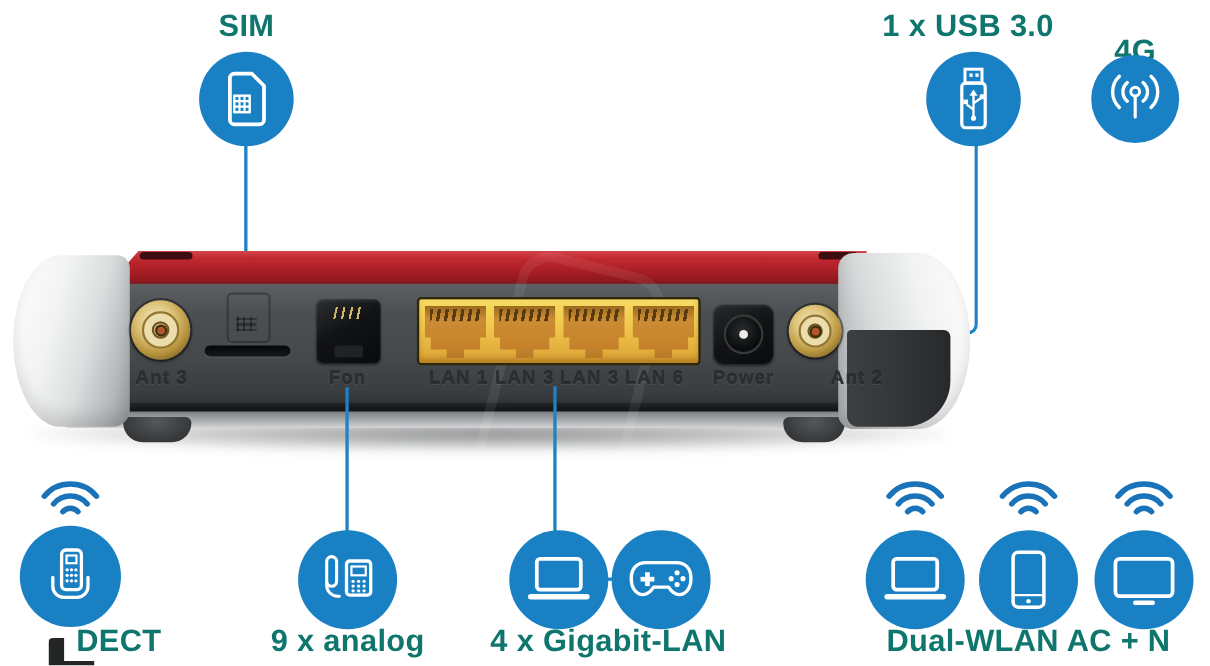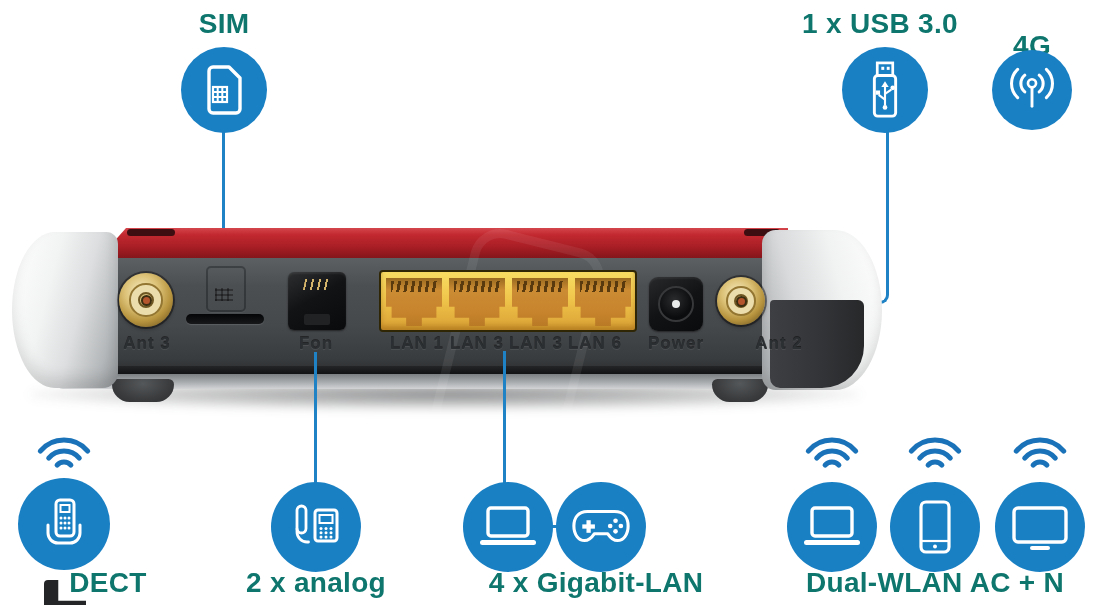--- a/index.html
+++ b/index.html
@@ -307,21 +307,21 @@
           <circle cx="43" cy="26.5" r="1.5"></circle>
         <circle cx="33" cy="30.8" r="1.5"></circle>
           <circle cx="38" cy="30.8" r="1.5"></circle>
           <circle cx="43" cy="30.8" r="1.5"></circle>
         <circle cx="33" cy="35.1" r="1.5"></circle>
           <circle cx="38" cy="35.1" r="1.5"></circle>
           <circle cx="43" cy="35.1" r="1.5"></circle>
       </g>
     </svg>
   </div>
-  <div class="callout-label" style="left:316px;top:567px;">2 x analog</div>
+  <div class="callout-label" style="left:316px;top:567px;">9 x analog</div>
 
   <div class="vline" style="left:503px;top:351px;height:133px;"></div>
   <div class="hconn" style="left:546px;top:525px;width:18px;"></div>
   <div class="blue-circle" style="left:463px;top:482px;width:90px;height:90px;">
     <svg width="62" height="46" viewBox="0 0 62 46">
       <rect x="11" y="4" width="40" height="28" rx="3" fill="none" stroke="#fff" stroke-width="3.4"></rect>
       <rect x="3" y="36" width="56" height="5" rx="2.5" fill="#fff"></rect>
     </svg>
   </div>
   <div class="blue-circle" style="left:556px;top:482px;width:90px;height:90px;">
@@ -330,21 +330,21 @@
       <rect x="17" y="15" width="4.4" height="13" fill="#fff"></rect>
       <rect x="12.7" y="19.3" width="13" height="4.4" fill="#fff"></rect>
       <g fill="#fff">
         <circle cx="47" cy="15.5" r="2.4"></circle>
           <circle cx="52.5" cy="21" r="2.4"></circle>
         <circle cx="41.5" cy="21" r="2.4"></circle>
           <circle cx="47" cy="26.5" r="2.4"></circle>
       </g>
     </svg>
   </div>
-  <div class="callout-label" style="left:553px;top:567px;margin-left:43px;">4 x Gigabit-LAN</div>
+  <div class="callout-label" style="left:553px;top:567px;">4 x Gigabit-LAN</div>
 
   <svg class="wifi-waves" style="left:794px;top:433px;" width="76" height="40" viewBox="0 0 72 40">
     <path d="M29.1 32.2 A9 9 0 0 1 42.9 32.2" fill="none" stroke="#1a73b8" stroke-width="5" stroke-linecap="round"></path>
     <path d="M20.7 25.1 A20 20 0 0 1 51.3 25.1" fill="none" stroke="#1a73b8" stroke-width="5" stroke-linecap="round"></path>
     <path d="M12.3 18.1 A31 31 0 0 1 59.7 18.1" fill="none" stroke="#1a73b8" stroke-width="5" stroke-linecap="round"></path>
   </svg>
   <svg class="wifi-waves" style="left:897px;top:433px;" width="76" height="40" viewBox="0 0 72 40">
     <path d="M29.1 32.2 A9 9 0 0 1 42.9 32.2" fill="none" stroke="#1a73b8" stroke-width="5" stroke-linecap="round"></path>
     <path d="M20.7 25.1 A20 20 0 0 1 51.3 25.1" fill="none" stroke="#1a73b8" stroke-width="5" stroke-linecap="round"></path>
     <path d="M12.3 18.1 A31 31 0 0 1 59.7 18.1" fill="none" stroke="#1a73b8" stroke-width="5" stroke-linecap="round"></path>

